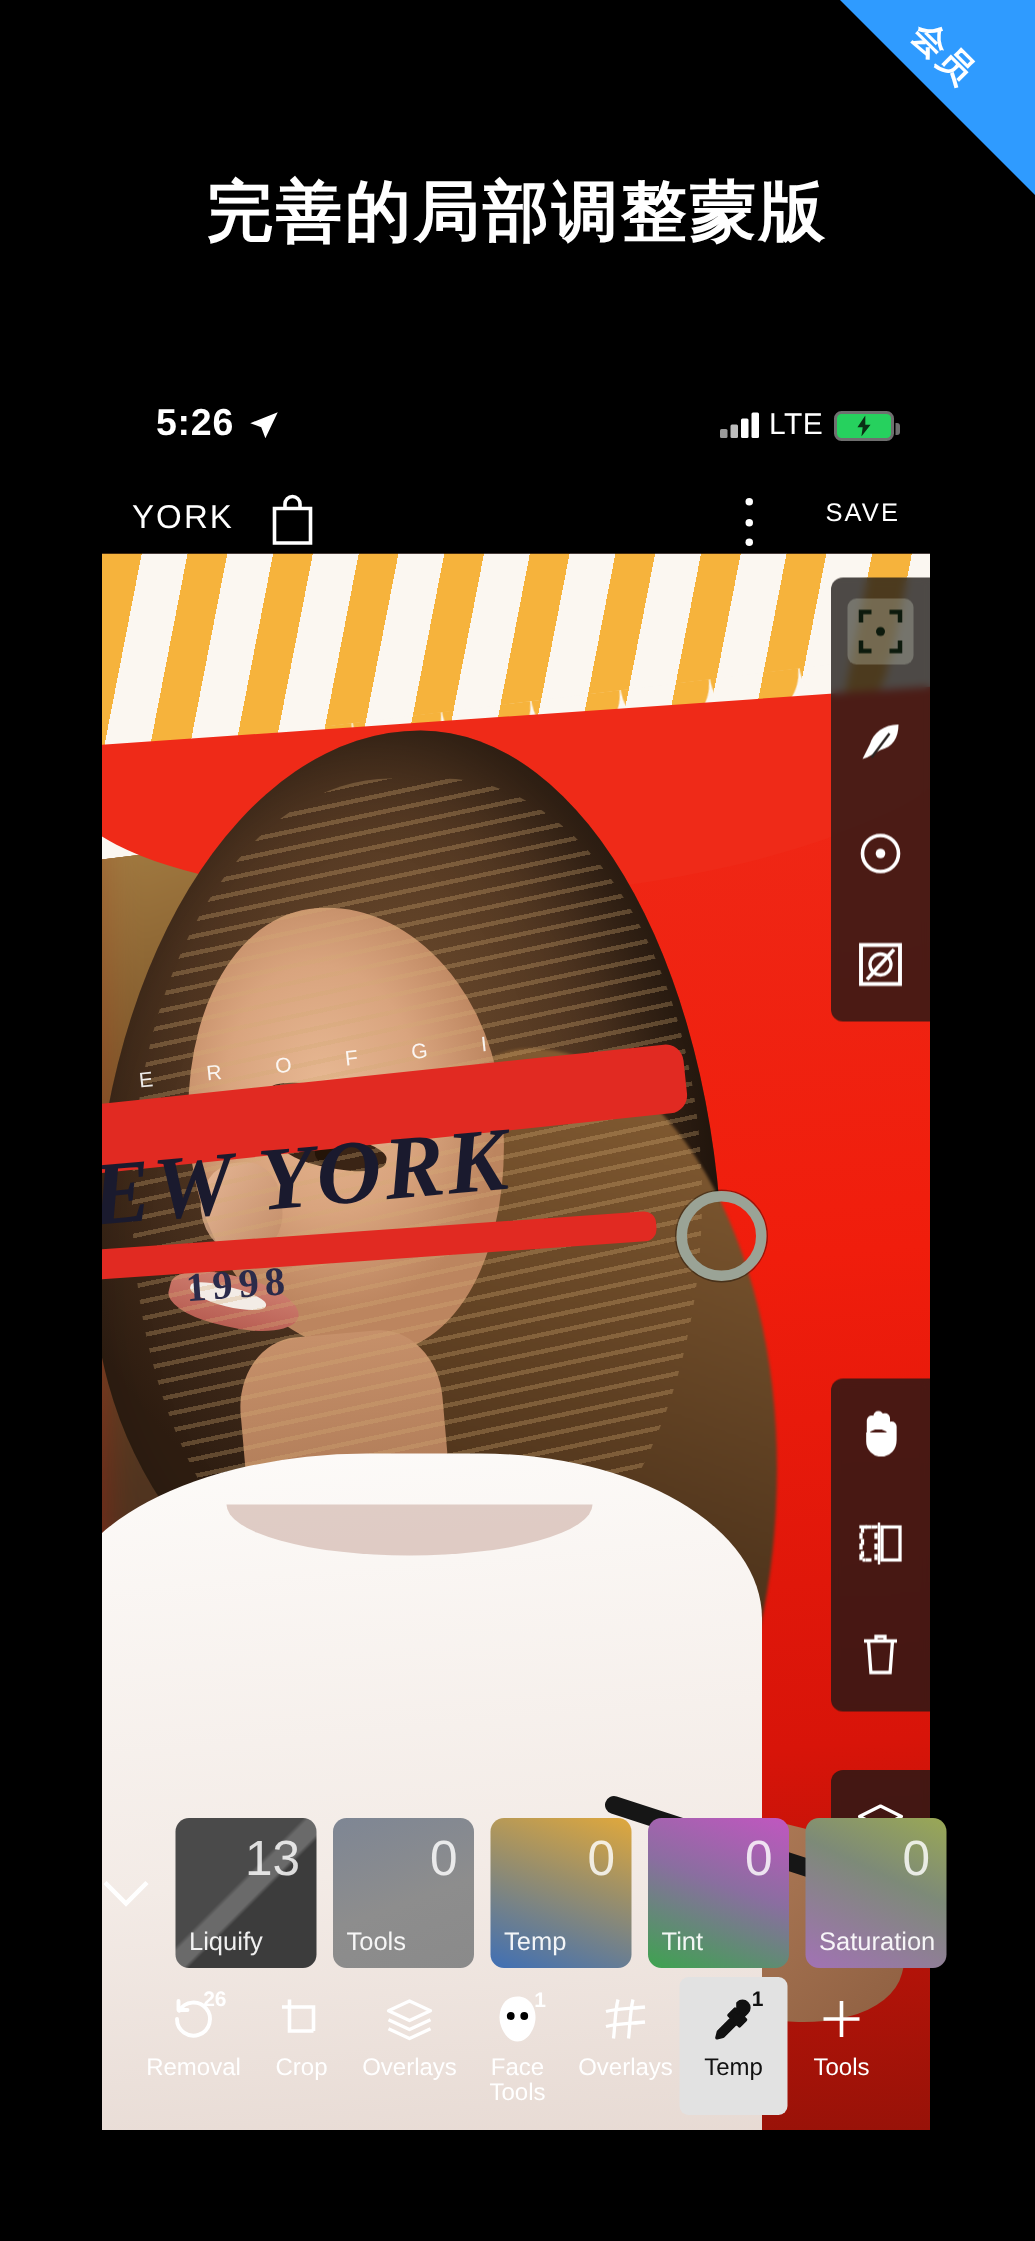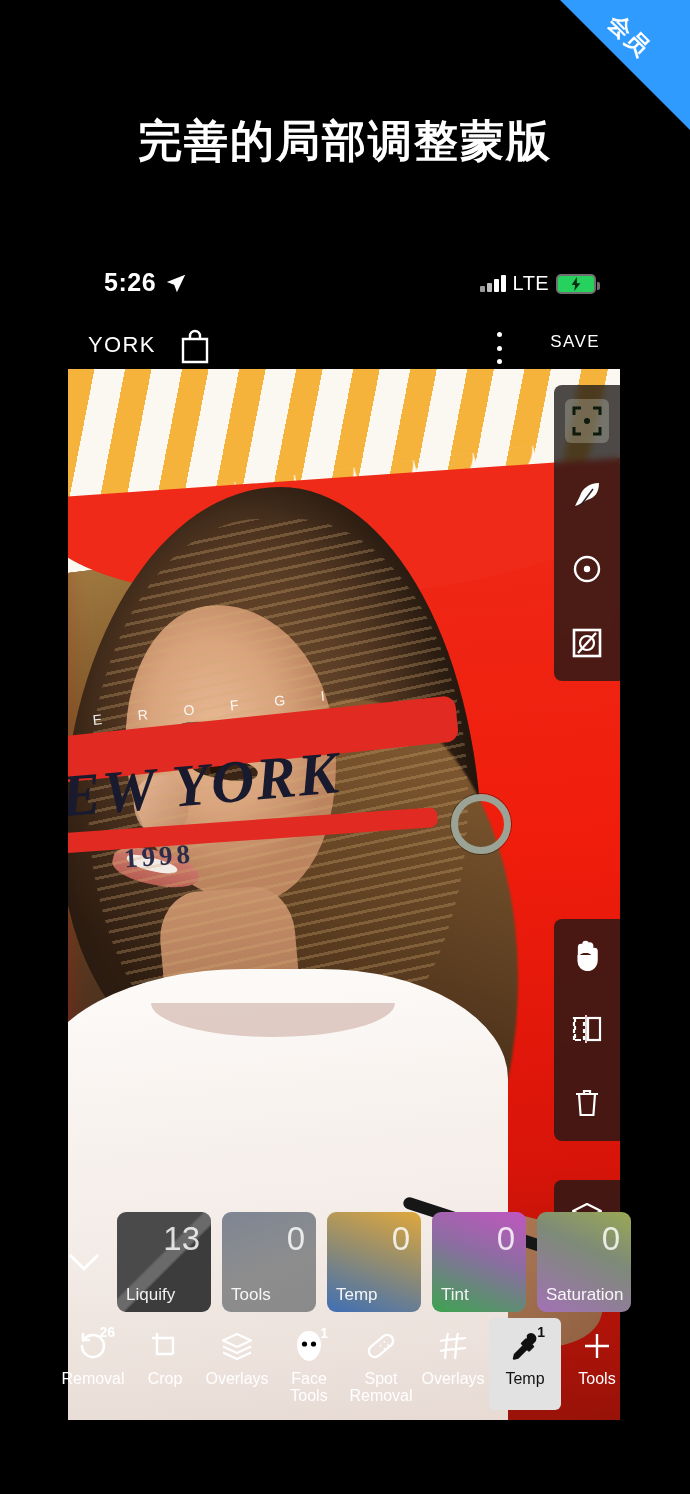--- a/index.html
+++ b/index.html
@@ -375,30 +375,20 @@
         <svg width="30" height="32" viewBox="0 0 30 32">
           <path d="M15 1C7 1 3 8 3 15s5 16 12 16 12-9 12-16S23 1 15 1z" fill="#fff"></path>
           <circle cx="10.5" cy="14" r="2.6" fill="#000"></circle>
             <circle cx="19.5" cy="14" r="2.6" fill="#000"></circle>
         </svg>
         <span class="badge" style="top:0;right:-4px;">1</span>
       </div>
       <div class="nlab">Face<br>Tools</div>
     </div>
 
-    <div class="nitem">
-      <div class="nicon">
-        <svg width="32" height="30" viewBox="0 0 32 30" fill="none" stroke="#fff" stroke-width="2.3">
-          <rect x="2" y="9" width="28" height="12" rx="6" transform="rotate(-40 16 15)"></rect>
-          <path d="M11 11l10 8" stroke-width="1.6" stroke-dasharray="1.6 3.4"></path>
-          <path d="M15 7l9 8" stroke-width="1.6" stroke-dasharray="1.6 3.4"></path>
-        </svg>
-      </div>
-      <div class="nlab">Spot<br>Removal</div>
-    </div>
 
     <div class="nitem">
       <div class="nicon">
         <svg width="30" height="30" viewBox="0 0 30 30" fill="none" stroke="#fff" stroke-width="2.2">
           <path d="M10 2C8 10 8 20 7 28M20 2c-2 8-2 18-3 26"></path>
           <path d="M2 10c8-2 18-2 26-3M2 20c8-2 18-2 26-3"></path>
         </svg>
       </div>
       <div class="nlab">Overlays</div>
     </div>

